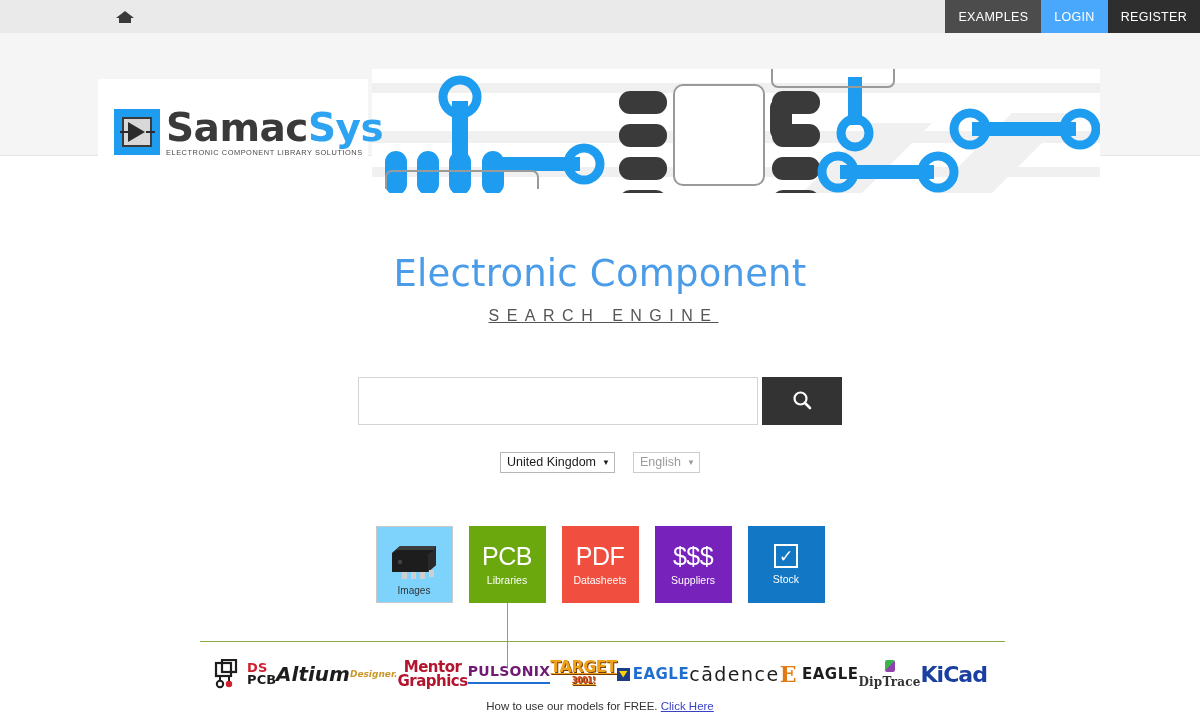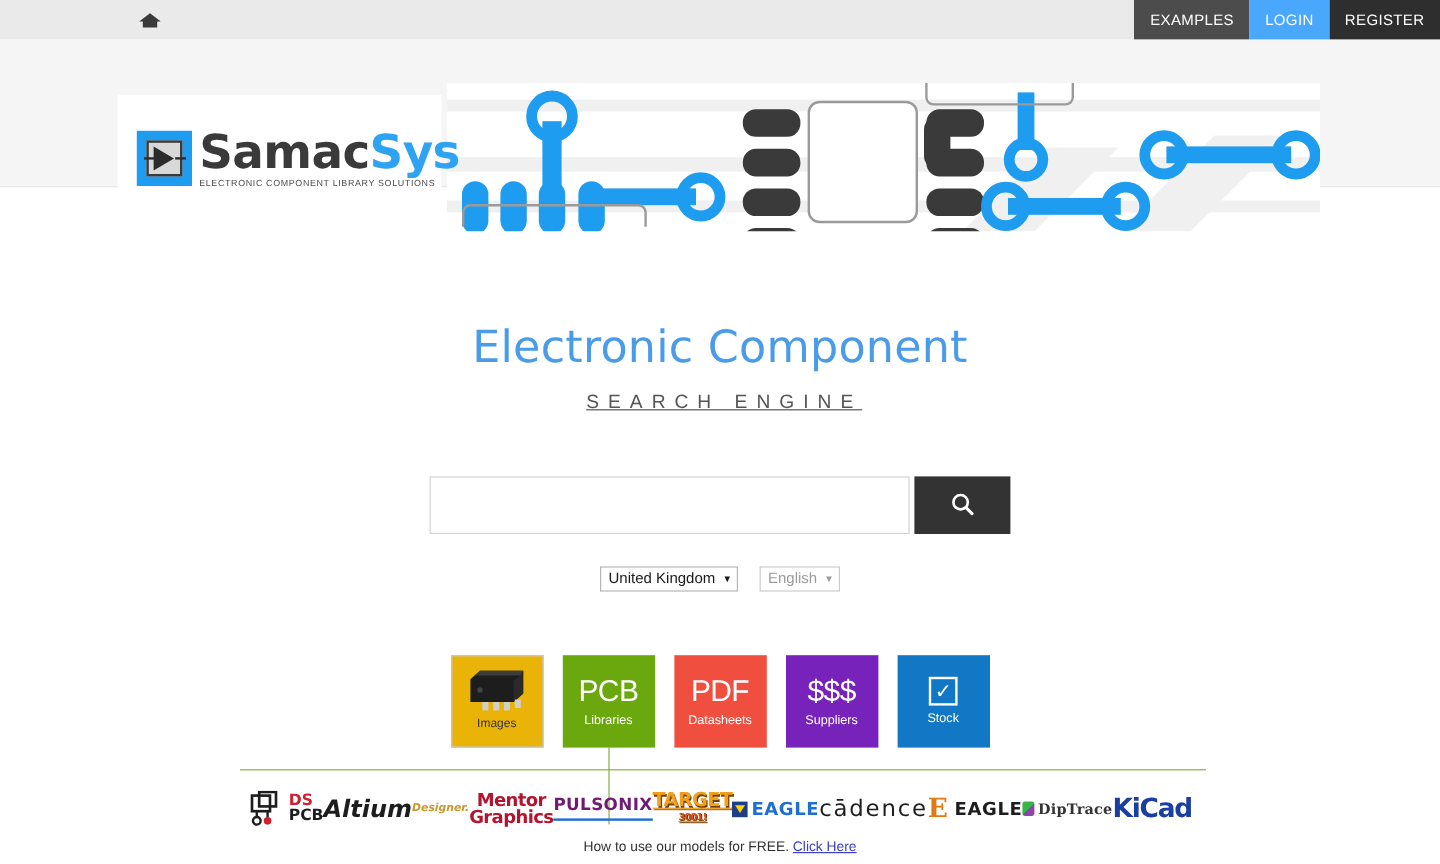--- a/index.html
+++ b/index.html
@@ -117,21 +117,21 @@
   .hero{
     text-align:center;
     padding-top:96px;
   }
   .hero-title{
     font-family:"DejaVu Sans", sans-serif;
     font-size:37px;
     font-weight:400;
     color:#4a9ce8;
     letter-spacing:.2px;
-    margin:16px;
+    margin:0;
   }
   .hero-sub{
     font-family:"Liberation Sans", sans-serif;
     font-size:16px;
     color:#555555;
     letter-spacing:7.5px;
     margin:12px 0 0 0;
     padding-left:7px;
     text-decoration:underline;
   }
@@ -210,24 +210,24 @@
     font-weight:400;
     letter-spacing:-.5px;
   }
   .tile .cap{
     font-family:"Liberation Sans", sans-serif;
     font-size:10.5px;
     margin-top:5px;
     font-weight:400;
   }
   .tile.images{
-    background:#eab308;
+    background:#7dd3fc;
     border:1px solid #c9c9c9;
     color:#333333;
-    justify-content:flex-start;
+    justify-content:center;
     padding-top:7px;
   }
   .tile.images .cap{ color:#333333; font-size:10px; margin-top:4px; }
   .chip-photo{ width:56px; height:40px; }
   .checkbox-glyph{
     width:24px;height:24px;
     border:2px solid #ffffff;
     display:flex;align-items:center;justify-content:center;
     font-size:17px;
     line-height:1;
@@ -304,21 +304,21 @@
     font-family:"DejaVu Sans", sans-serif;
     font-weight:bold; font-size:15px; color:#1d1d1d; letter-spacing:.5px;
   }
   .eagle-e{
     font-size:22px; color:#e07b14; font-weight:bold; line-height:1;
     font-family:"DejaVu Serif", serif;
   }
   .cad-diptrace{
     font-family:"DejaVu Serif", serif;
     font-weight:bold; font-size:12px; color:#333; letter-spacing:.2px;
-    display:flex;align-items:center;gap:3px;
+    display:flex;align-items:center;gap:3px;flex-direction:column;
   }
   .dt-dot{width:10px;height:12px;background:linear-gradient(135deg,#3ab54a 50%,#8e44ad 50%);border-radius:2px;}
   .cad-kicad{
     font-family:"DejaVu Sans", sans-serif;
     font-weight:bold; font-size:22px; color:#1a3fa0; letter-spacing:-1px;
     display:flex;align-items:center;
   }
   .ki-k{ color:#1a3fa0; position:relative; }
   .cad-dspcb{
     display:flex;align-items:center;gap:4px;

